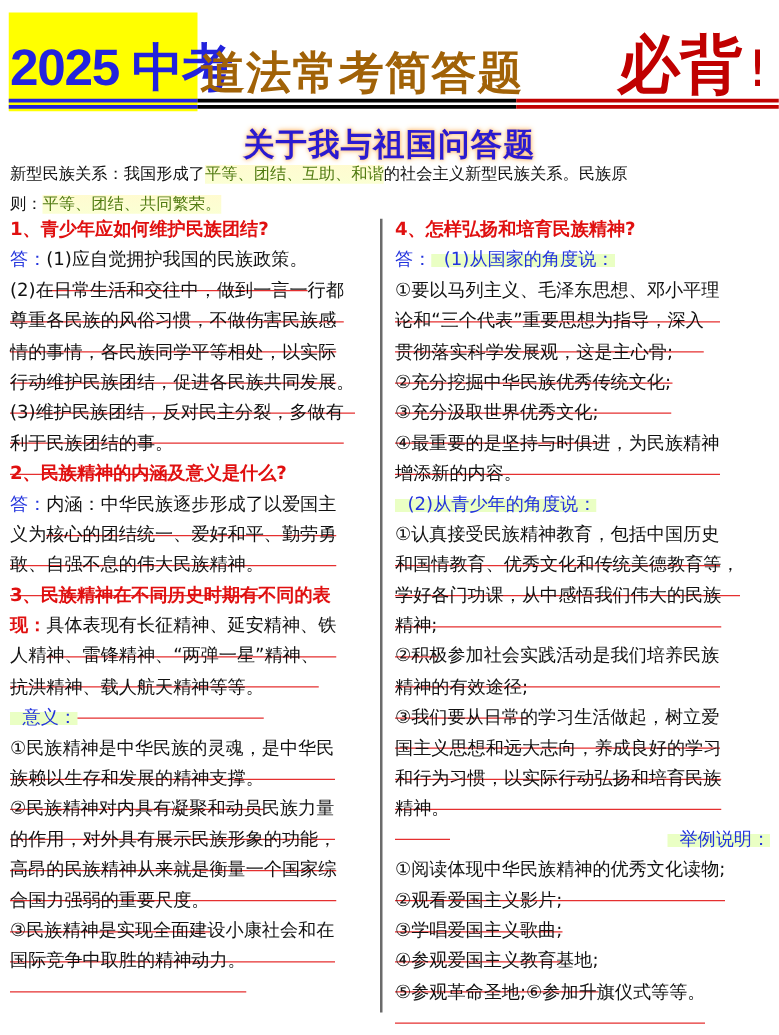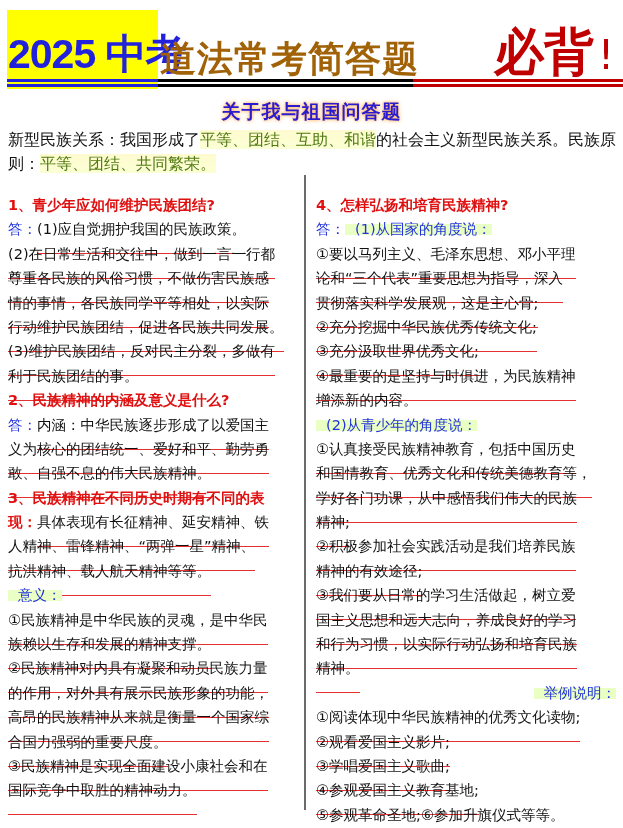--- a/index.html
+++ b/index.html
@@ -18,30 +18,30 @@
   .banner .t-red .excl { font-weight:normal; font-size:40px; margin-left:4px; }
   .uline { position:absolute; height:3px; }
   .ul-blue1 { left:7px; top:79px; width:151px; background:#2222dd; }
   .ul-blue2 { left:7px; top:84px; width:151px; background:#2222dd; }
   .ul-black1 { left:158px; top:79px; width:255px; background:#000; }
   .ul-black2 { left:158px; top:84px; width:255px; background:#000; }
   .ul-red1 { left:413px; top:79px; width:210px; background:#c00000; }
   .ul-red2 { left:413px; top:84px; width:210px; background:#c00000; }
 
   .subtitle { position:absolute; left:0; width:623px; top:99px; text-align:center;
-       font-family:"DejaVu Serif","Liberation Serif",serif; font-weight:bold; font-size:19px;
+       font-family:"DejaVu Serif","Liberation Serif",serif; font-weight:bold; font-size:25px;
        color:#2a1ad0; letter-spacing:1px;
        text-shadow:0 0 3px #ffb060, 0 0 5px #ffcf90; }
 
   
-  .intro { position:absolute; left:8px; top:128px; width:610px; font-size:16px; line-height:24px; color:#111; }
+  .intro { position:absolute; left:8px; top:128px; width:610px; font-size:13px; line-height:24px; color:#111; }
   .hl { color:#4f7a10; background:linear-gradient(#fffbd0,#fbffd4); }
 
   
-  .col { position:absolute; top:193px; }
+  .col { position:absolute; top:172px; }
   .col.left { left:8px; width:296px; }
   .col.right { left:316px; width:300px; }
   .divider { position:absolute; left:304px; top:175px; width:2px; height:635px; background:#6b6b6b; }
 
   .line { font-size:14.5px; line-height:24.4px; height:24.4px; white-space:nowrap; position:relative; }
   .q { color:#e01010; font-weight:bold; }
   .ans-label { color:#2233dd; }
   .sect { color:#2233dd;padding-left:10px; }
   .sect.hl-green { background:linear-gradient(transparent 20%, #eaffc4 20%, #eaffc4 85%, transparent 85%); }
   .u { border-bottom:1.5px solid #e53030; padding-bottom:16px; }

